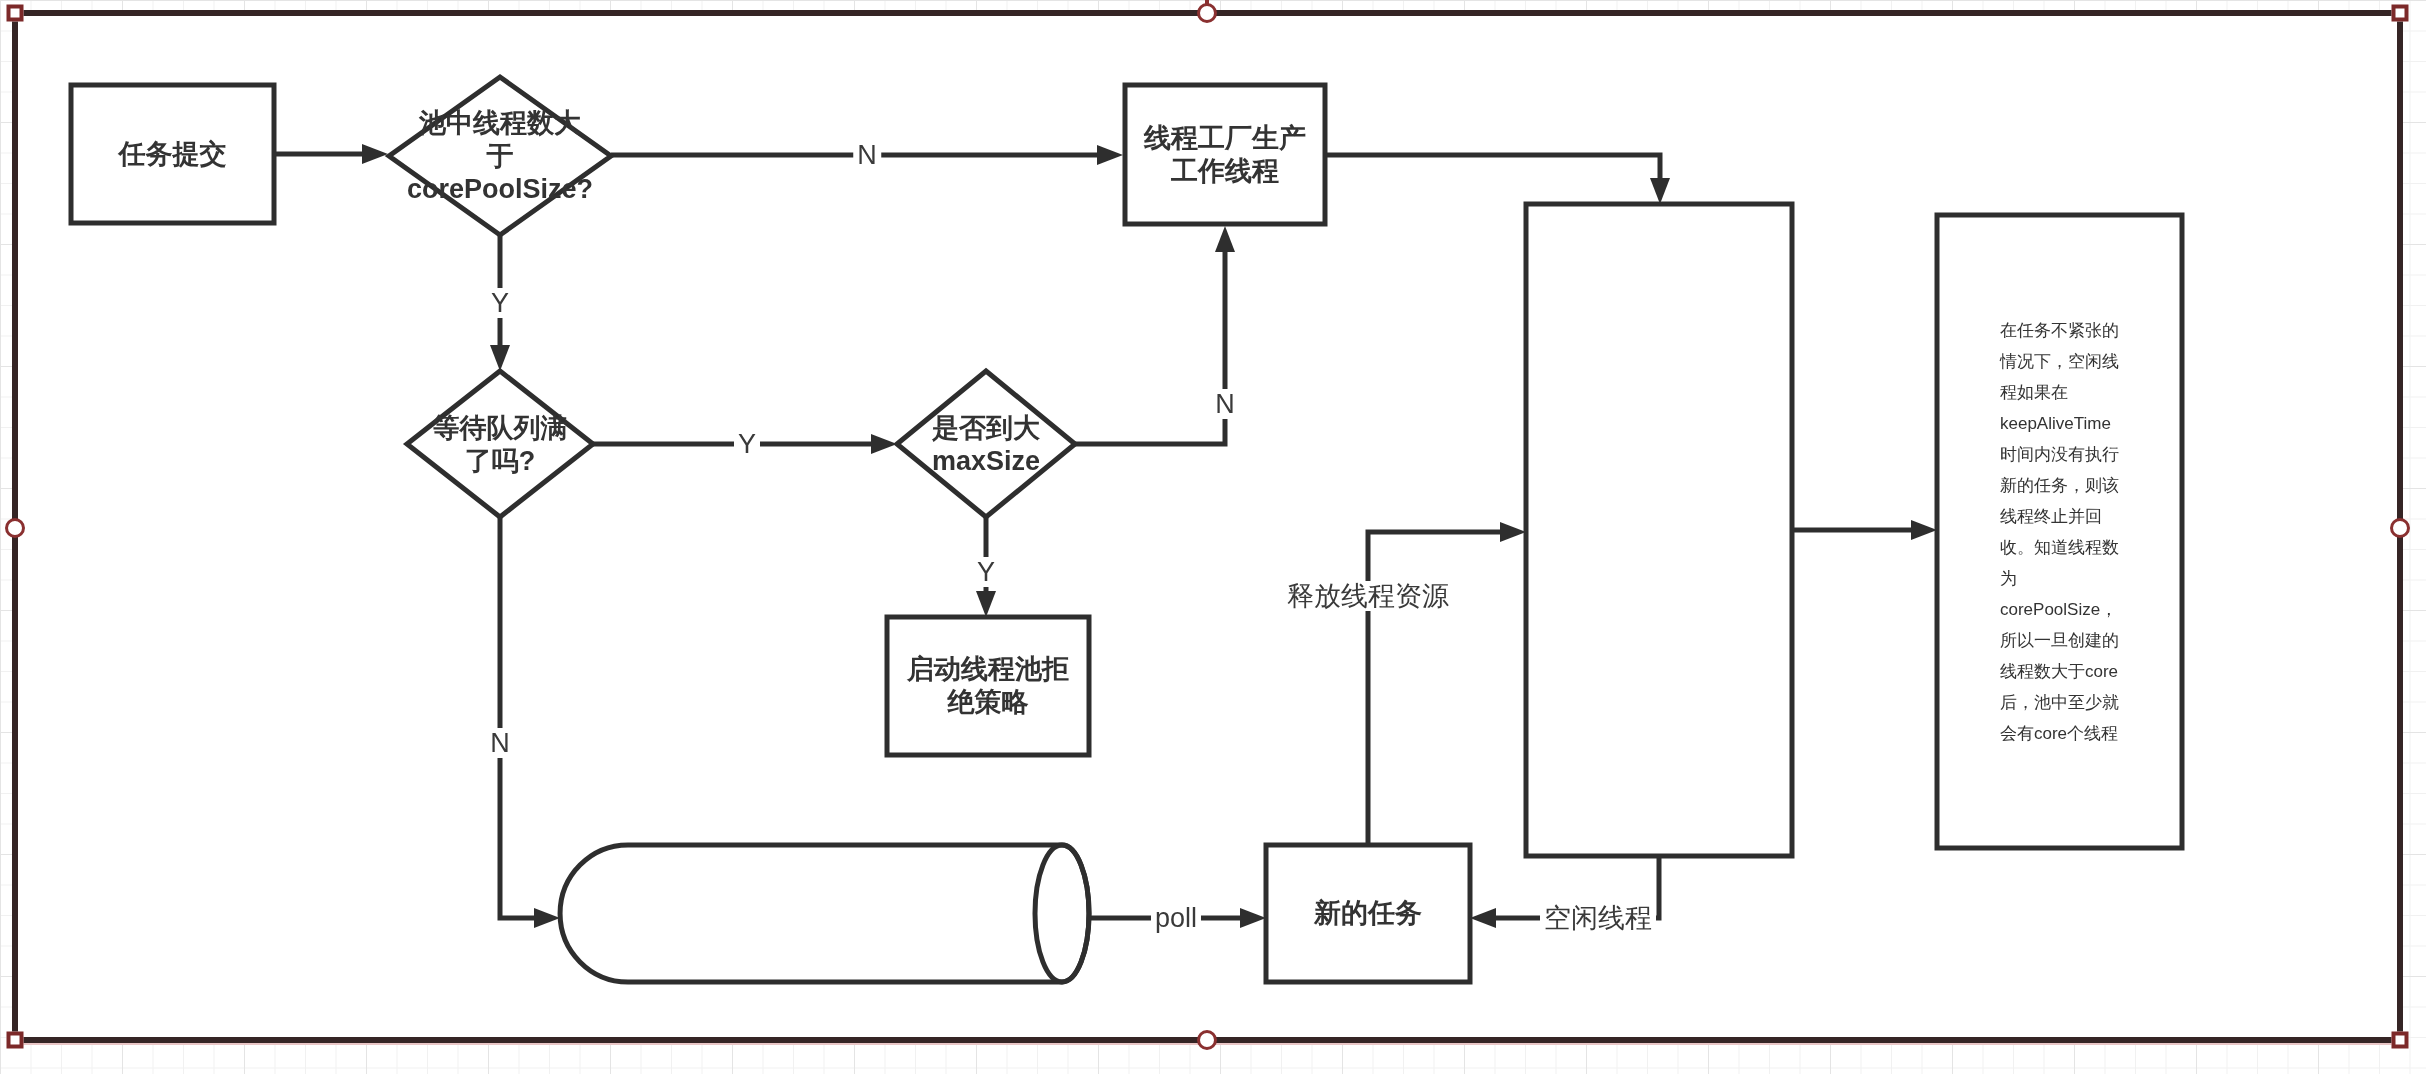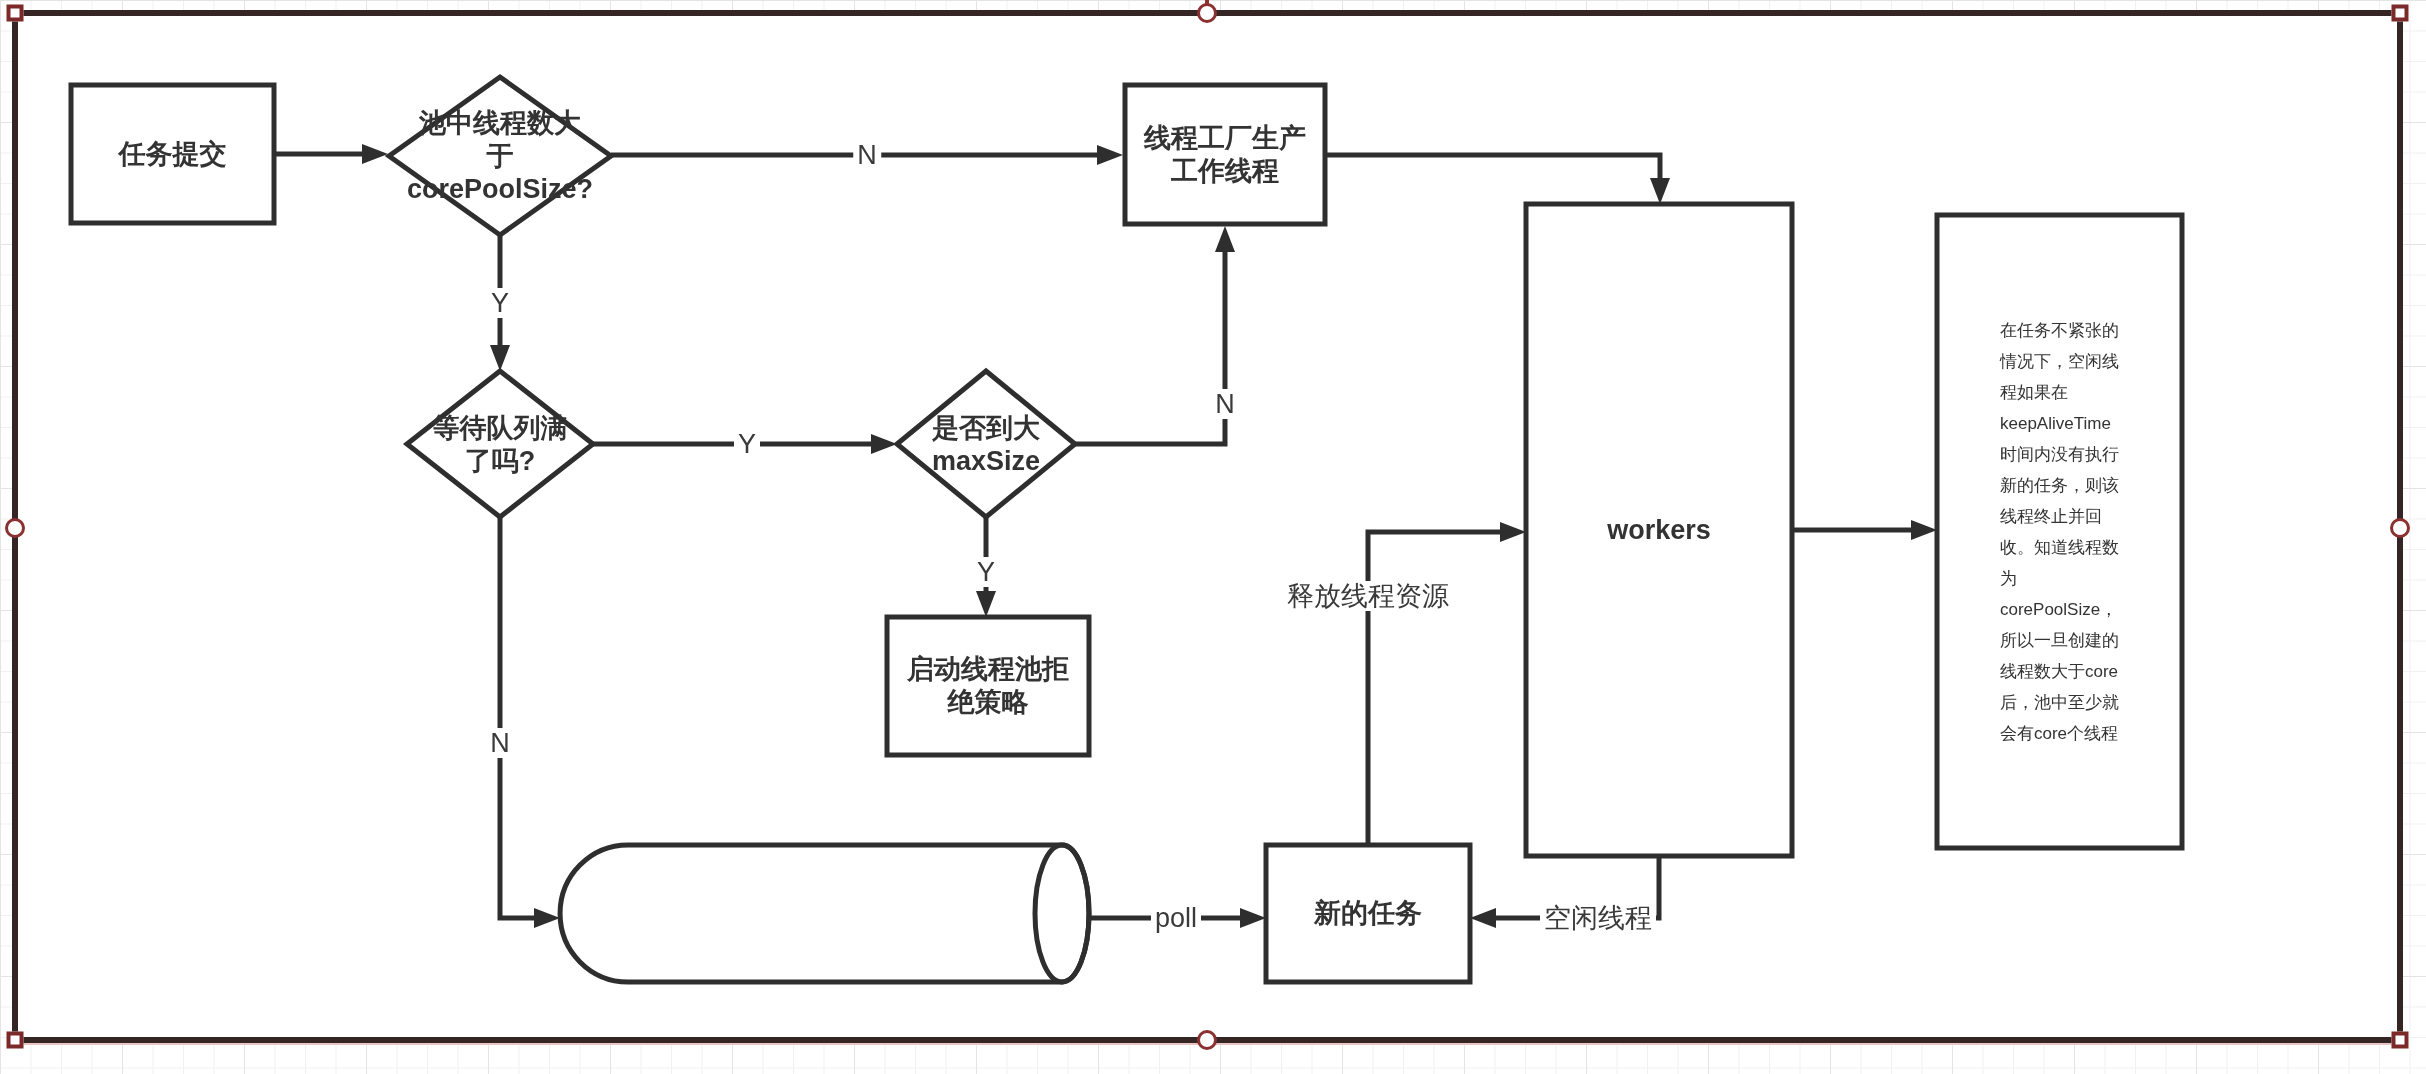--- a/index.html
+++ b/index.html
@@ -105,21 +105,20 @@
 corePoolSize?</div>
   <div class="node-label" style="left:1125px;top:85px;width:200px;height:139px">线程工厂生产
 工作线程</div>
   <div class="node-label" style="left:390px;top:412px;width:220px;height:66px">等待队列满
 了吗?</div>
   <div class="node-label" style="left:887px;top:617px;width:202px;height:138px">启动线程池拒
 绝策略</div>
   <div class="node-label" style="left:876px;top:412px;width:220px;height:66px">是否到大
 maxSize</div>
   <div class="node-label" style="left:1266px;top:845px;width:204px;height:137px">新的任务</div>
-  <div class="node-label" style="left:1526px;top:204px;width:266px;height:652px">workers</div>
   <div class="note-label" style="left:1943px;top:221px;width:233px;height:621px">在任务不紧张的
 情况下，空闲线
 程如果在
 keepAliveTime
 时间内没有执行
 新的任务，则该
 线程终止并回
 收。知道线程数
 为
 corePoolSize，

